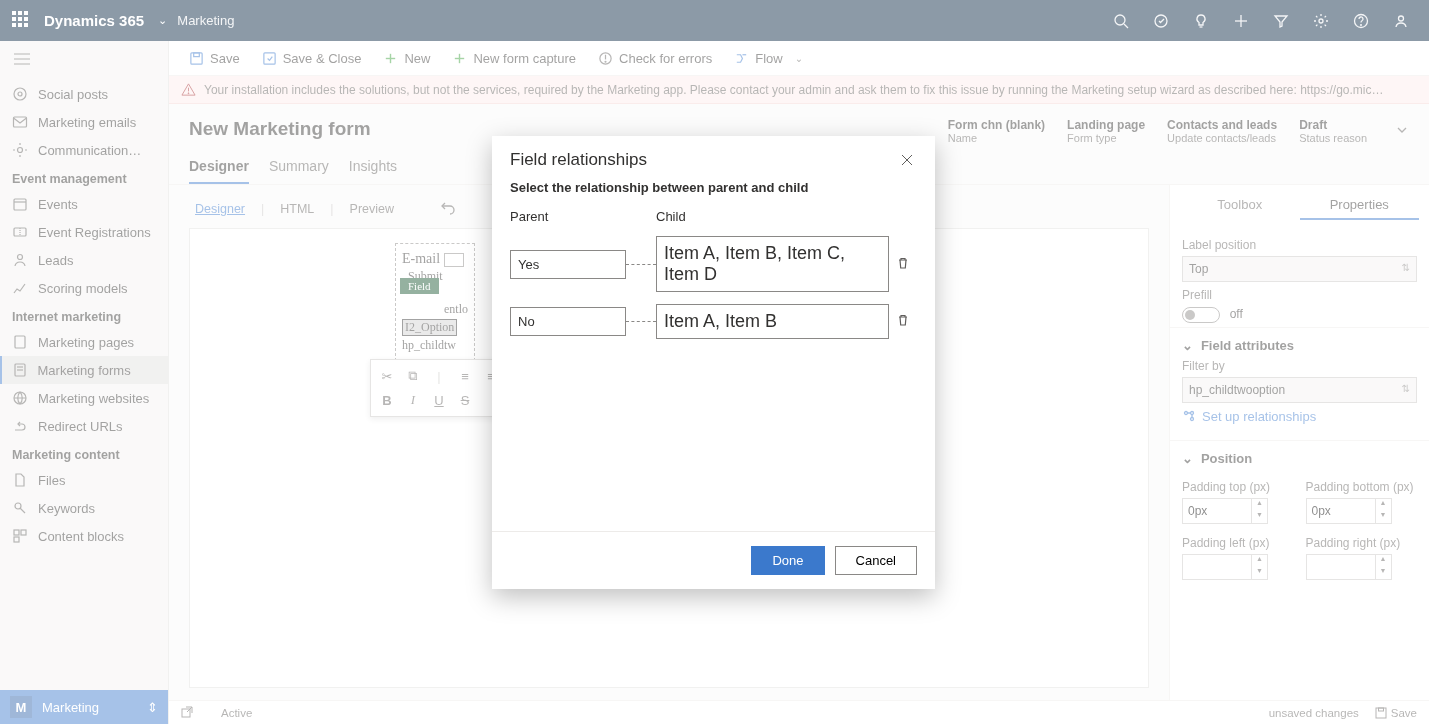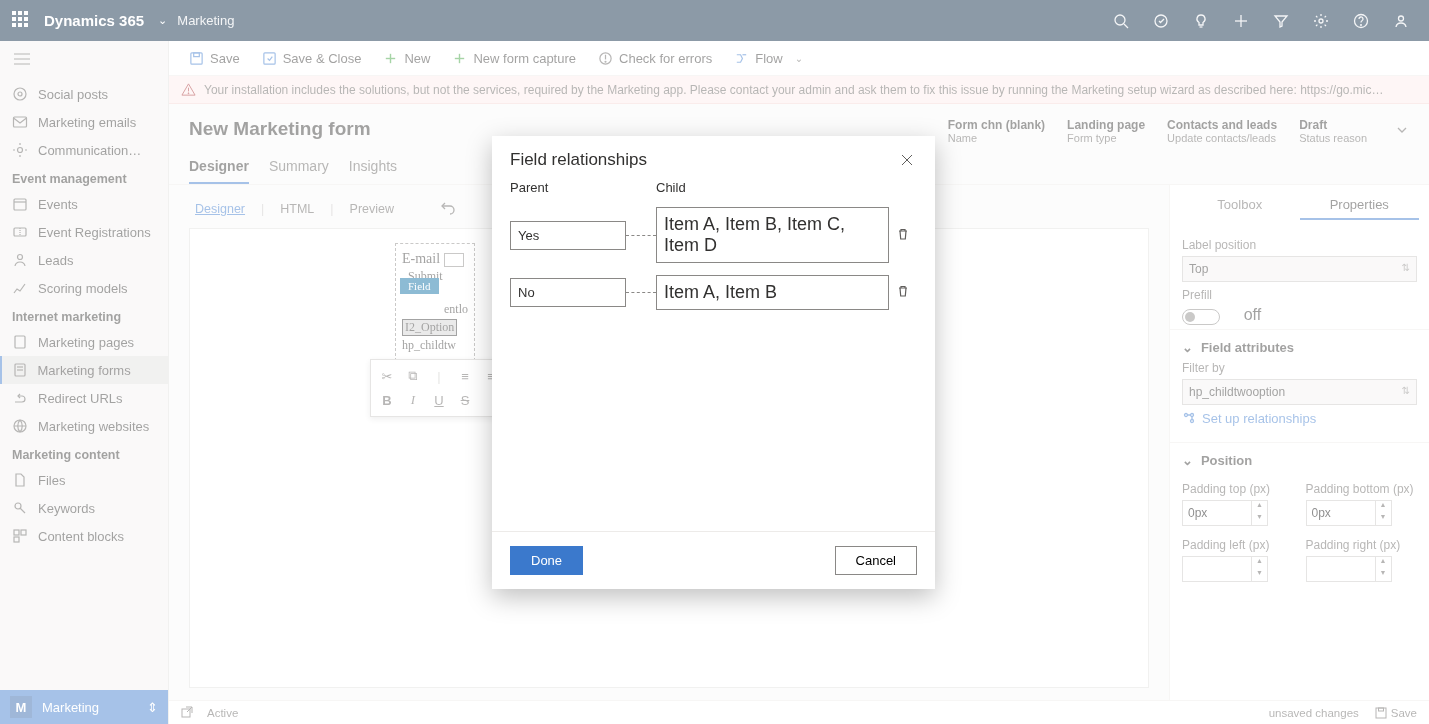--- a/index.html
+++ b/index.html
@@ -44,21 +44,21 @@
 .subtabs { display: flex; align-items: center; gap: 10px; font-size: 12.5px; color: #605e5c; margin-bottom: 10px; }
 .subtabs .st { padding: 0 6px; cursor: pointer; }
 .subtabs .st.active { color: #3b79cc; text-decoration: underline; }
 .subtabs .sep { color: #c8c6c4; }
 .subtabs .undo { margin-left: 30px; }
 .canvas { border: 1px solid #e1dfdd; background: #fff; height: 460px; position: relative; padding: 20px; }
 .formbox { border: 1px dashed #8a8886; padding: 6px; width: 240px; position: relative; font-family: "Times New Roman", serif; font-size: 14px; }
 .formbox .row { padding: 1px 0; }
 .formbox .inp { border: 1px solid #8a8886; display: inline-block; width: 140px; height: 14px; vertical-align: middle; }
 .formbox .opt { border: 1px solid #333; background: #d0d0d0; font-size: 12px; padding: 0 2px; display: inline-block; }
-.fieldtag { position: absolute; background: #0369a1; color: #fff; font-size: 11px; padding: 2px 8px; left: 4px; top: 34px; }
+.fieldtag { position: absolute; background: #14532d; color: #fff; font-size: 11px; padding: 2px 8px; left: 4px; top: 34px; }
 .floatbar { position: absolute; left: 180px; top: 130px; background: #fff; border: 1px solid #c8c6c4; box-shadow: 0 2px 6px rgba(0,0,0,.15); padding: 4px; }
 .floatbar .frow { display: flex; gap: 6px; padding: 2px; }
 .floatbar .fbtn { width: 20px; height: 20px; display: flex; align-items: center; justify-content: center; font-size: 13px; color: #605e5c; }
 .proppanel { width: 260px; background: #fff; border-left: 1px solid #edebe9; padding: 6px 0 10px; overflow-y: auto; }
 .ptabs { display: flex; margin: 0 10px 8px; }
 .ptabs .pt { flex: 1; text-align: center; padding: 6px 0; font-size: 13px; color: #605e5c; cursor: pointer; }
 .ptabs .pt.active { color: #323130; border-bottom: 2.5px solid #3b79cc; }
 .psection { padding: 4px 12px; }
 .plabel { font-size: 12px; color: #605e5c; margin: 6px 0 4px; }
 .pselect { width: 100%; border: 1px solid #c8c6c4; background: #f3f2f1; padding: 5px 6px; font-size: 12px; position: relative; }
@@ -66,37 +66,37 @@
 .toggle { width: 38px; height: 16px; border: 1px solid #8a8886; border-radius: 10px; position: relative; display: inline-block; vertical-align: middle; }
 .toggle::after { content: ''; width: 10px; height: 10px; background: #8a8886; border-radius: 50%; position: absolute; left: 2px; top: 2px; }
 .accordion { border-top: 1px solid #edebe9; padding: 10px 12px; }
 .accordion .ahead { display: flex; align-items: center; gap: 8px; font-size: 13px; font-weight: 600; }
 .link { color: #3b79cc; font-size: 13px; display: flex; align-items: center; gap: 6px; padding: 6px 0; cursor: pointer; }
 .padgrid { display: grid; grid-template-columns: 1fr 1fr; gap: 6px 12px; }
 .spinner { display: flex; }
 .spinner input { width: 70px; border: 1px solid #c8c6c4; padding: 5px; font-size: 12px; }
 .spinner .sp { width: 16px; border: 1px solid #c8c6c4; border-left: none; display: flex; flex-direction: column; }
 .spinner .sp span { flex: 1; font-size: 7px; text-align: center; color: #605e5c; }
-.statusbar { height: 24px; border-top: 1px solid #edebe9; background: #fff; display: flex; align-items: center; padding: 0 12px; font-size: 11.5px; color: #605e5c; gap: 14px; }
+.statusbar { height: 24px; border-top: 1px solid #edebe9; background: #fff; display: flex; align-items: center; padding: 0 12px; font-size: 11.5px; color: #605e5c; gap: 28px; }
 .statusbar .right { margin-left: auto; display: flex; gap: 16px; }
 .overlay { position: absolute; inset: 0; background: rgba(255,255,255,.55); z-index: 50; }
 .modal { position: absolute; left: 492px; top: 136px; width: 443px; height: 453px; background: #fff; box-shadow: 0 8px 24px rgba(0,0,0,.25); z-index: 60; display: flex; flex-direction: column; }
 .modal .mhead { padding: 14px 18px 10px; display: flex; align-items: center; }
 .modal .mhead h2 { font-size: 17px; font-weight: 400; color: #323130; }
 .modal .close { margin-left: auto; cursor: pointer; width: 20px; height: 20px; display: flex; align-items: center; justify-content: center; }
 .modal .close svg { width: 12px; height: 12px; stroke: #605e5c; }
 .modal .mbody { padding: 0 18px; flex: 1; }
 .modal .mdesc { font-size: 13px; font-weight: 600; margin-bottom: 14px; }
 .modal .collabel { font-size: 13px; color: #323130; margin-bottom: 6px; }
 .modal .relrow { display: flex; align-items: center; margin-bottom: 12px; }
 .modal .relrow .pin { width: 116px; border: 1px solid #8a8886; padding: 6px 7px; font-size: 13px; }
 .modal .relrow .connector { width: 30px; border-top: 1px dashed #8a8886; margin: 0 0px; }
 .modal .relrow .cin { flex: 1; border: 1px solid #8a8886; padding: 6px 7px; font-size: 18px; }
 .modal .relrow .del { width: 28px; text-align: center; color: #605e5c; cursor: pointer; }
-.modal .mfoot { border-top: 1px solid #edebe9; padding: 14px 18px; display: flex; justify-content: space-between; gap: 10px; }
+.modal .mfoot { border-top: 1px solid #edebe9; padding: 14px 18px; display: flex; justify-content: flex-end; gap: 10px; }
 .modal .mfoot button { padding: 6px 20px; font-size: 13px; border: 1px solid #8a8886; background: #fff; cursor: pointer; }
 .modal .mfoot button.primary { background: #3b79cc; color: #fff; border-color: #3b79cc; }
 .trunc { white-space: nowrap; overflow: hidden; text-overflow: ellipsis; }
 </style>
 </head>
 <body>
 
 <div class="topbar">
   <div class="waffle">
       <span></span>
@@ -234,31 +234,31 @@
     <div class="item active">
         <svg viewBox="0 0 16 16">
           <rect x="3" y="2" width="10" height="12" rx="1"></rect>
           <line x1="5" y1="5" x2="11" y2="5"></line>
           <line x1="5" y1="8" x2="11" y2="8"></line>
         </svg>
         <span>Marketing forms</span>
       </div>
     <div class="item">
         <svg viewBox="0 0 16 16">
+          <circle cx="8" cy="8" r="6"></circle>
+          <path d="M2 8h12M8 2c3 3 3 9 0 12M8 2c-3 3-3 9 0 12"></path>
+        </svg>
+        <span>Marketing websites</span>
+      </div>
+    <div class="item">
+        <svg viewBox="0 0 16 16">
           <path d="M3 12h7a3 3 0 0 0 0-6H6"></path>
           <path d="M8 4L6 6l2 2"></path>
         </svg>
         <span>Redirect URLs</span>
-      </div>
-    <div class="item">
-        <svg viewBox="0 0 16 16">
-          <circle cx="8" cy="8" r="6"></circle>
-          <path d="M2 8h12M8 2c3 3 3 9 0 12M8 2c-3 3-3 9 0 12"></path>
-        </svg>
-        <span>Marketing websites</span>
       </div>
 
     <div class="group-title">Marketing content</div>
     <div class="item">
         <svg viewBox="0 0 16 16">
           <path d="M4 2h5l3 3v9H4z"></path>
         </svg>
         <span>Files</span>
       </div>
     <div class="item">
@@ -416,21 +416,21 @@
 
       <div class="proppanel">
         <div class="ptabs">
           <div class="pt">Toolbox</div>
           <div class="pt active">Properties</div>
         </div>
         <div class="psection">
           <div class="plabel">Label position</div>
           <div class="pselect">Top</div>
           <div class="plabel">Prefill</div>
-          <div><span class="toggle"></span> <span style="font-size:16px;margin-left:20px">off</span></div>
+          <div><span class="toggle"></span> <span style="font-size:12px;margin-left:6px">off</span></div>
         </div>
         <div class="accordion">
           <div class="ahead">
               <span>⌄</span>
               <span>Field attributes</span>
             </div>
           <div class="plabel">Filter by</div>
           <div class="pselect">hp_childtwooption</div>
           <div class="link">
               <svg width="14" height="14" viewBox="0 0 14 14" fill="none" stroke="#3b79cc" stroke-width="1.3">
@@ -518,20 +518,21 @@
   <div class="mhead">
     <h2>Field relationships</h2>
     <div class="close">
         <svg viewBox="0 0 12 12">
           <line x1="1" y1="1" x2="11" y2="11"></line>
           <line x1="11" y1="1" x2="1" y2="11"></line>
         </svg>
       </div>
   </div>
   <div class="mbody">
+    <div class="mdesc">Select the relationship between parent and child</div>
     <div style="display:flex;margin-bottom:6px">
       <div style="width:116px" class="collabel">Parent</div>
       <div style="width:30px"></div>
       <div class="collabel">Child</div>
     </div>
     <div class="relrow">
       <div class="pin">Yes</div>
       <div class="connector"></div>
       <div class="cin">Item A, Item B, Item C, Item D</div>
       <div class="del"><svg width="14" height="14" viewBox="0 0 14 14" fill="none" stroke="#605e5c" stroke-width="1.2">

